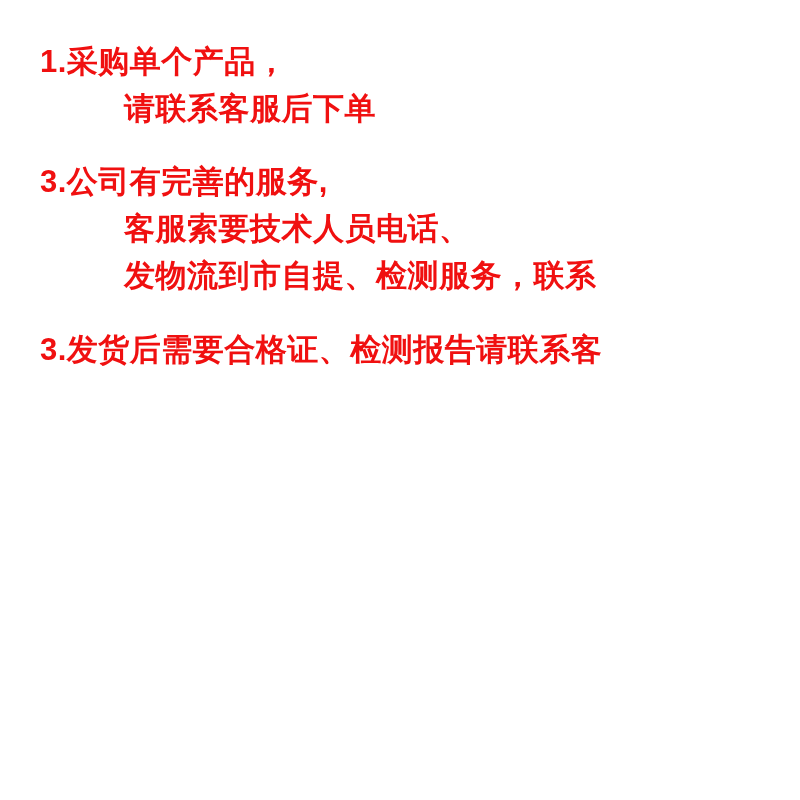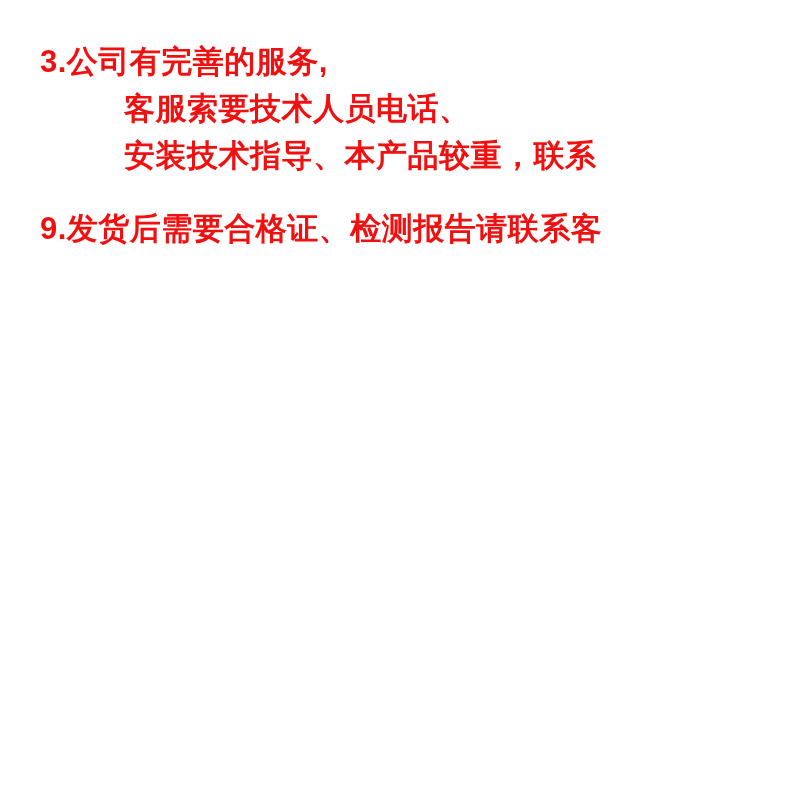--- a/index.html
+++ b/index.html
@@ -44,25 +44,29 @@
     padding-left: 84px;
   }
   .item-1 .notice-line.first { padding-left: 64px; text-indent: -64px; }
   .item-4 .notice-line.first { padding-left: 64px; text-indent: -64px; }
 </style>
 </head>
 <body>
 
 <div class="notice-sheet">
 
+  <div class="notice-item item-1">
+    <div class="notice-line first">1.采购单个产品，</div>
+    <div class="notice-line cont">请联系客服后下单</div>
+  </div>
 
 
   <div class="notice-item item-3">
     <div class="notice-line first">3.公司有完善的服务,</div>
     <div class="notice-line cont">客服索要技术人员电话、</div>
-    <div class="notice-line cont">安装技术指导、本产品较重，联系</div>
+    <div class="notice-line cont">发物流到市自提、检测服务，联系</div>
   </div>
 
   <div class="notice-item item-4">
-    <div class="notice-line first">9.发货后需要合格证、检测报告请联系客</div>
+    <div class="notice-line first">3.发货后需要合格证、检测报告请联系客</div>
   </div>
 
 </div>
 
 </body></html>

